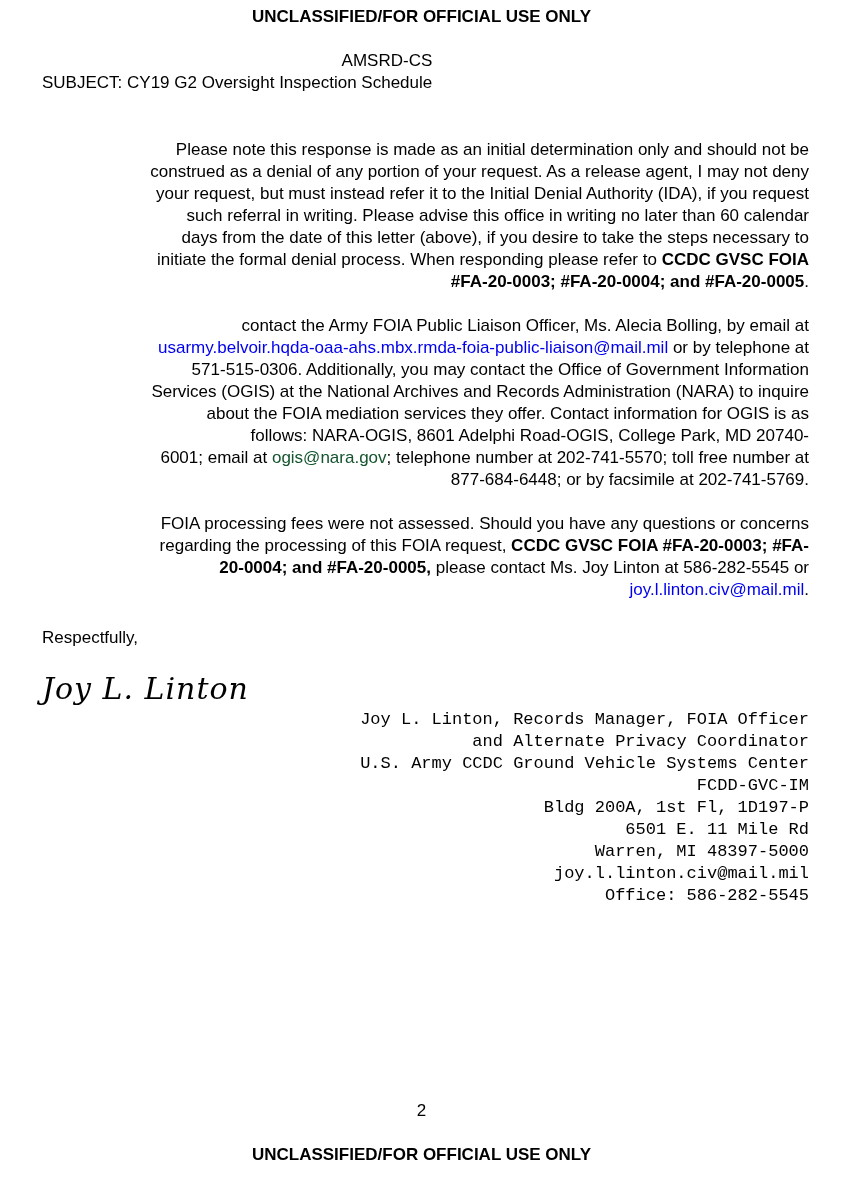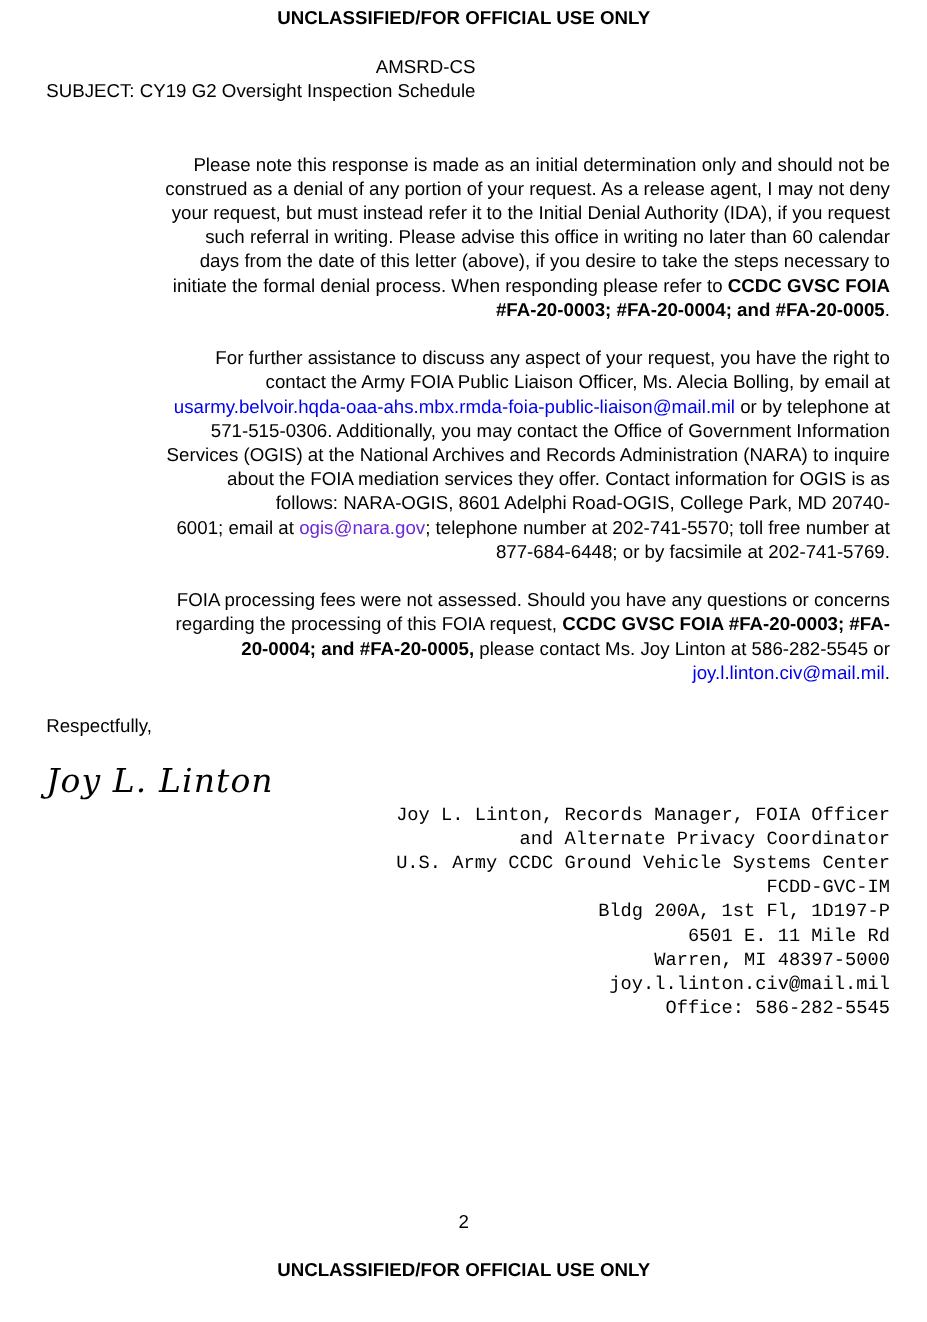--- a/index.html
+++ b/index.html
@@ -60,28 +60,27 @@
     <div class="para">
         <div class="line"><span>Please note this response is made as an initial determination only and should not be</span></div>
         <div class="line"><span>construed as a denial of any portion of your request. As a release agent, I may not deny</span></div>
         <div class="line"><span>your request, but must instead refer it to the Initial Denial Authority (IDA), if you request</span></div>
         <div class="line"><span>such referral in writing. Please advise this office in writing no later than 60 calendar</span></div>
         <div class="line"><span>days from the date of this letter (above), if you desire to take the steps necessary to</span></div>
         <div class="line"><span>initiate the formal denial process. When responding please refer to </span><span class="bold">CCDC GVSC FOIA</span></div>
         <div class="line"><span class="bold">#FA-20-0003; #FA-20-0004; and #FA-20-0005</span><span>.</span></div>
       </div>
       <div class="para">
-        <div class="line"><span>For further assistance to discuss any aspect of your request, you have the right to</span></div>
         <div class="line"><span>contact the Army FOIA Public Liaison Officer, Ms. Alecia Bolling, by email at</span></div>
         <div class="line"><a class="link" href="#" style="color: rgb(0, 0, 238);">usarmy.belvoir.hqda-oaa-ahs.mbx.rmda-foia-public-liaison@mail.mil</a><span> or by telephone at</span></div>
         <div class="line"><span>571-515-0306. Additionally, you may contact the Office of Government Information</span></div>
         <div class="line"><span>Services (OGIS) at the National Archives and Records Administration (NARA) to inquire</span></div>
         <div class="line"><span>about the FOIA mediation services they offer. Contact information for OGIS is as</span></div>
         <div class="line"><span>follows: NARA-OGIS, 8601 Adelphi Road-OGIS, College Park, MD 20740-</span></div>
-        <div class="line"><span>6001; email at </span><a class="link" href="#" style="color: #6d28d9;">ogis@nara.gov</a><span>; telephone number at 202-741-5570; toll free number at</span></div>
+        <div class="line"><span>6001; email at </span><a class="link" href="#" style="color: #14532d;">ogis@nara.gov</a><span>; telephone number at 202-741-5570; toll free number at</span></div>
         <div class="line"><span>877-684-6448; or by facsimile at 202-741-5769.</span></div>
       </div>
       <div class="para">
         <div class="line"><span>FOIA processing fees were not assessed. Should you have any questions or concerns</span></div>
         <div class="line"><span>regarding the processing of this FOIA request, </span><span class="bold">CCDC GVSC FOIA #FA-20-0003; #FA-</span></div>
         <div class="line"><span class="bold">20-0004; and #FA-20-0005,</span><span> please contact Ms. Joy Linton at 586-282-5545 or</span></div>
         <div class="line"><a class="link" href="#" style="color: rgb(0, 0, 238);">joy.l.linton.civ@mail.mil</a><span>.</span></div>
       </div>
       <div class="closing">Respectfully,</div>
     <div class="script-signature">Joy L. Linton</div>

